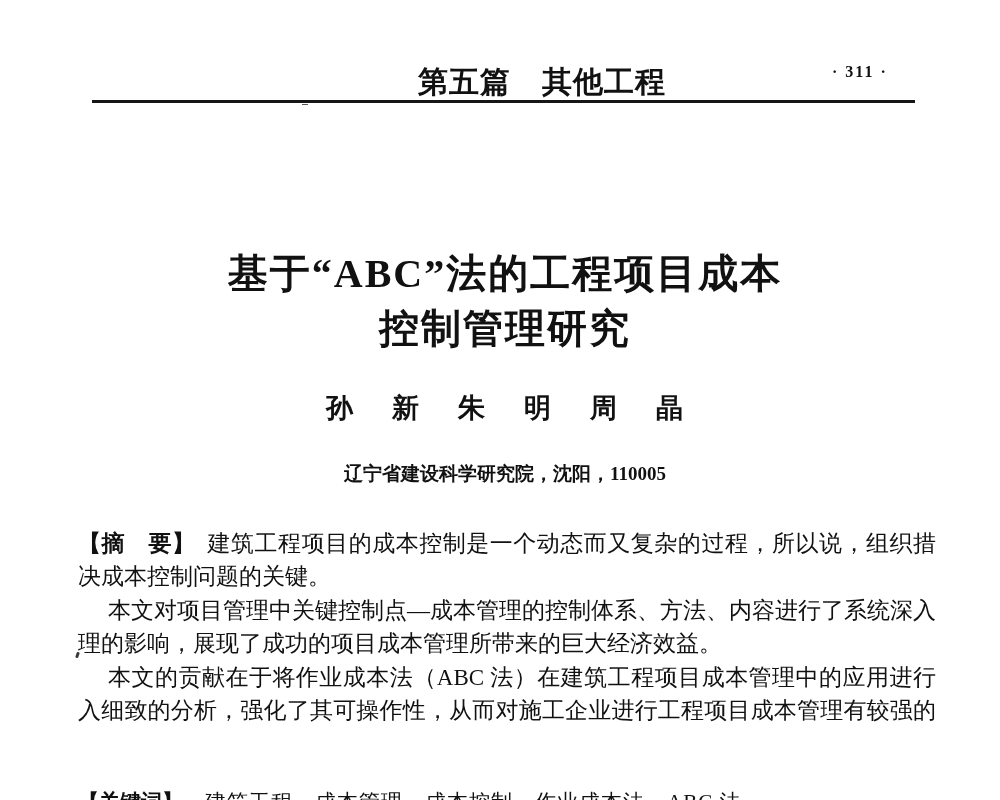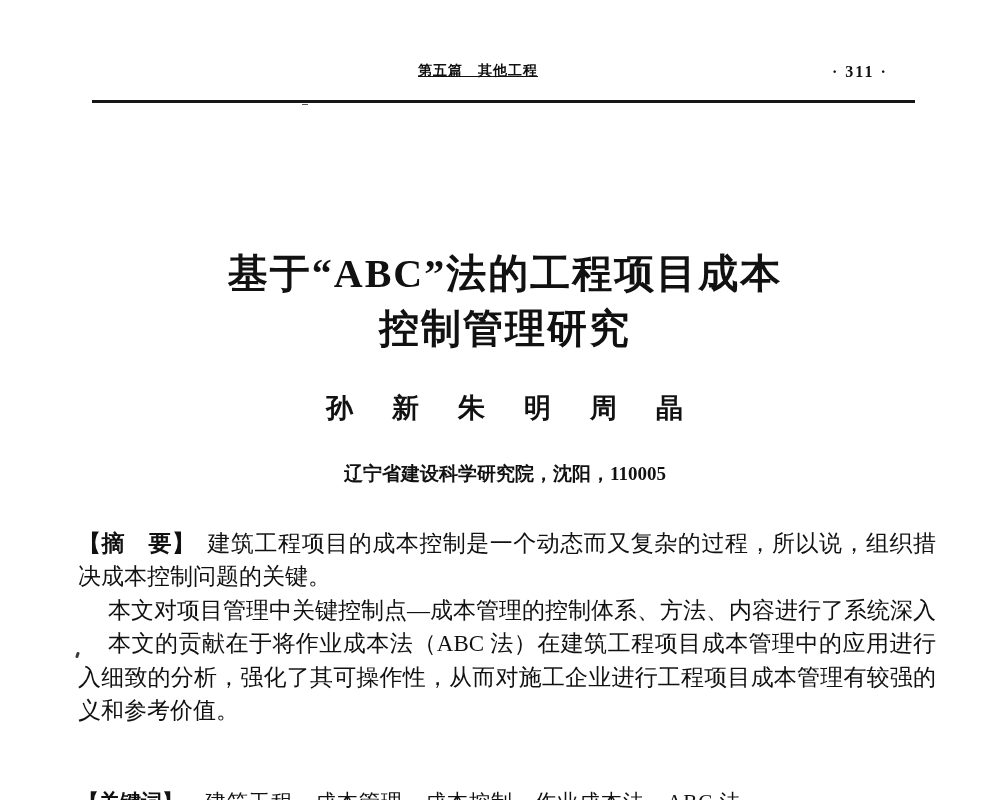--- a/index.html
+++ b/index.html
@@ -7,23 +7,22 @@
     position:relative;
     width:1000px;height:800px;
     background:#ffffff;
     overflow:hidden;
     font-family:"Liberation Serif","DejaVu Serif",serif;
     color:#111111;
   }
   
   .hdr-title{
     position:absolute;top:62px;left:418px;
-    font-size:14px;font-weight:bold;letter-spacing:1px;
+    font-size:30px;font-weight:bold;letter-spacing:1px;
     white-space:nowrap;
-    text-decoration:underline;
   }
   .hdr-page{
     position:absolute;top:63px;left:832px;
     font-size:16px;font-weight:bold;letter-spacing:2px;
     white-space:nowrap;
   }
   .hdr-rule{
     position:absolute;top:100px;left:92px;
     width:823px;height:3px;background:#161616;
   }
@@ -104,23 +103,23 @@
   <div class="authors">孙　新　朱　明　周　晶</div>
 
   <div class="affiliation">辽宁省建设科学研究院，沈阳，110005</div>
 
   <div class="abstract">
     <div class="abs-line justify">
       <span class="blabel">【摘　要】</span><span>建筑工程项目的成本控制是一个动态而又复杂的过程，所以说，组织措施是解</span>
     </div>
     <div class="abs-line">决成本控制问题的关键。</div>
     <div class="abs-line indent justify">本文对项目管理中关键控制点—成本管理的控制体系、方法、内容进行了系统深入的阐</div>
+    <div class="abs-line">理的影响，展现了成功的项目成本管理所带来的巨大经济效益。</div>
     <div class="abs-line indent justify">本文的贡献在于将作业成本法（ABC 法）在建筑工程项目成本管理中的应用进行了深</div>
     <div class="abs-line justify">入细致的分析，强化了其可操作性，从而对施工企业进行工程项目成本管理有较强的指导意</div>
-    <div class="abs-line">义和参考价值。</div>
   </div>
 
   <div class="kw-line">
     <span class="kw-label">【关键词】</span><span class="kw-text">建筑工程　成本管理　成本控制　作业成本法　ABC 法</span>
   </div>
 
   <div class="speck"></div>
 
 </div>
 

